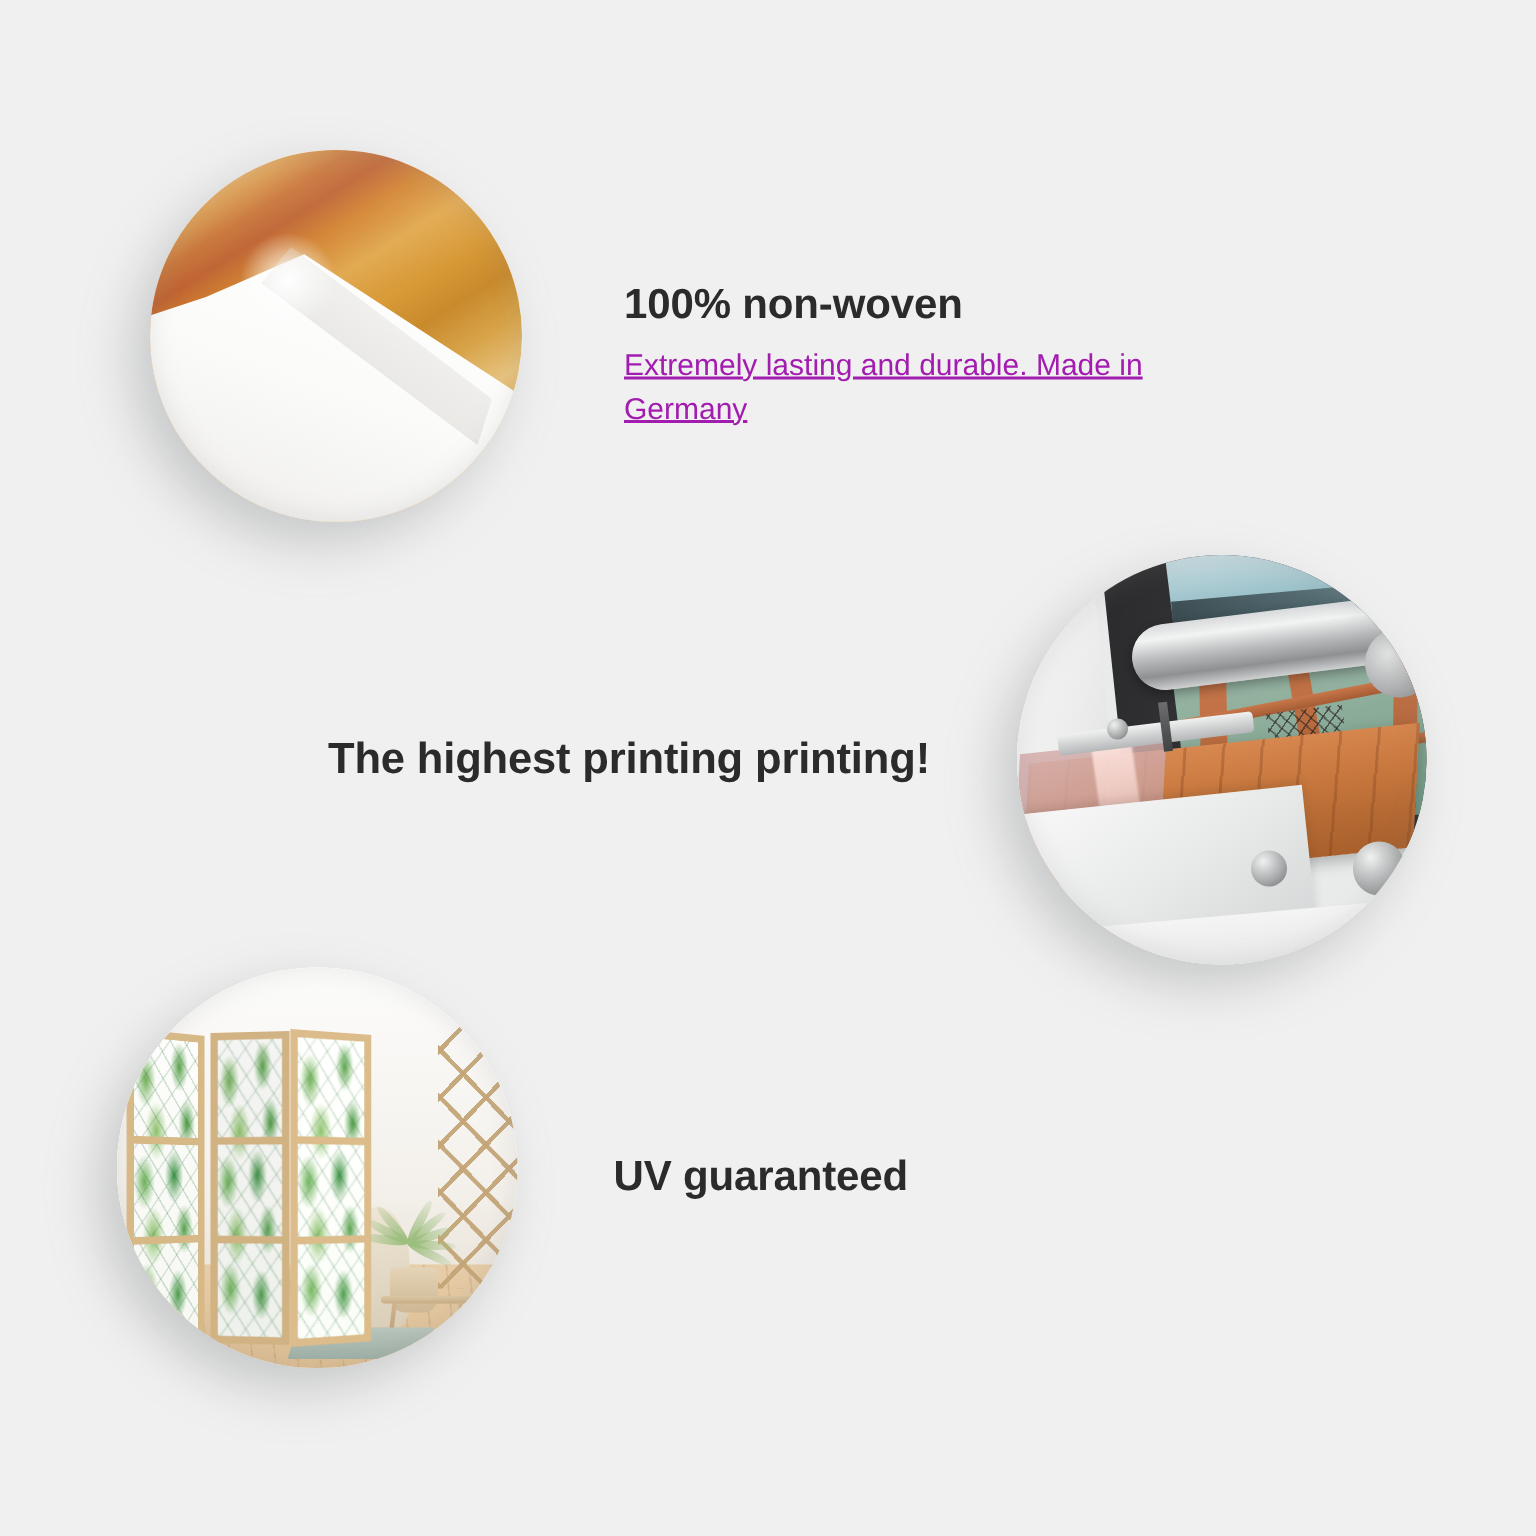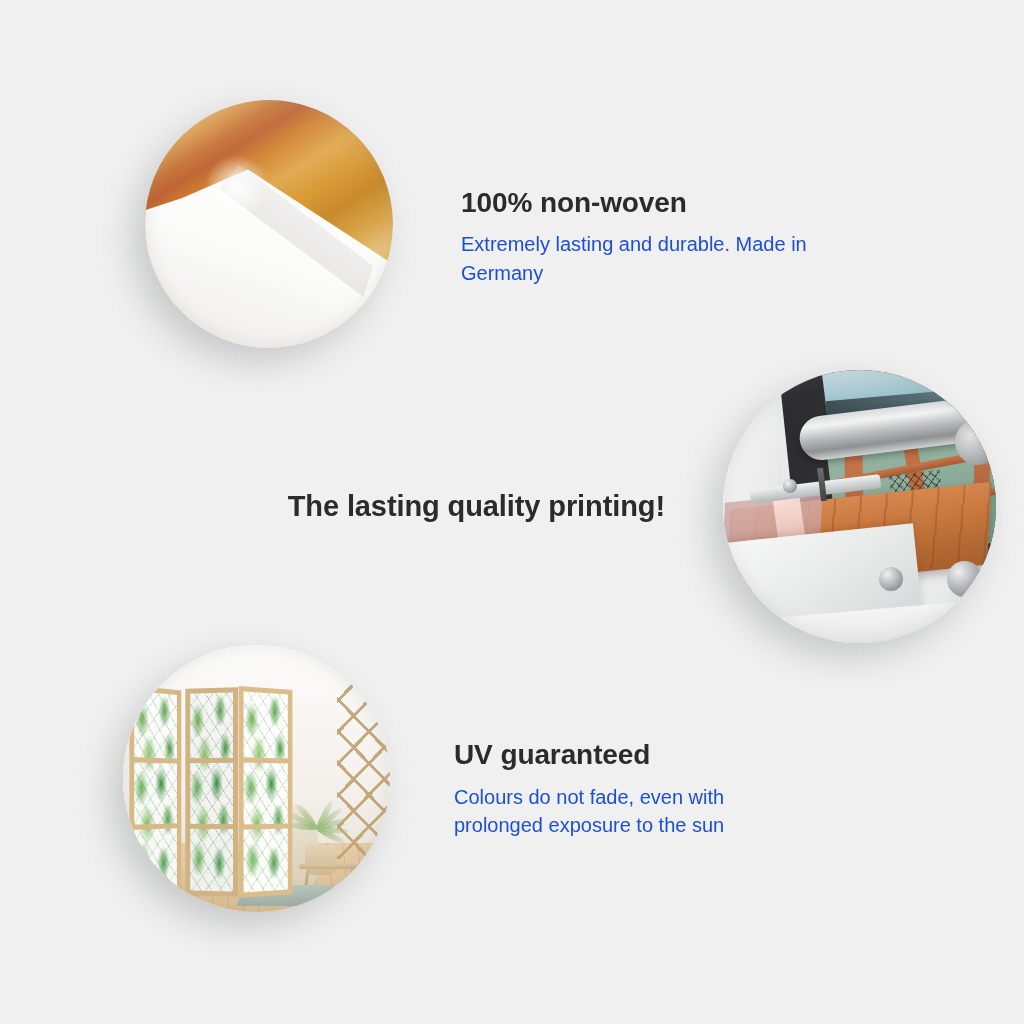--- a/index.html
+++ b/index.html
@@ -12,21 +12,20 @@
     height: 1024px;
     background: #f0f0f0;
     font-family: "Liberation Sans", sans-serif;
     overflow: hidden;
     position: relative;
   }
 
   .board {
     position: absolute;
     inset: 0;
-    margin-left: 45px;
   }
 
   
   .feature {
     position: absolute;
     display: flex;
     align-items: center;
   }
 
   #feature-1 { left: 78px;  top: 92px;  width: 880px; }
@@ -350,24 +349,25 @@
     color: #2b2b2b;
     letter-spacing: -.1px;
     margin: 0 0 11px 0;
     line-height: 1.16;
   }
   #copy-2 .headline { font-size: 29px; }
 
   .subline {
     font-size: 20px;
     font-weight: normal;
-    color: #1d4ed8;
+    color: #a21caf;
     line-height: 1.43;
     margin: 0;
     max-width: 430px;
+    text-decoration: underline;
   }
   #copy-2 .subline { margin-left: auto; max-width: 300px; }
   #copy-3 .subline { max-width: 360px; }
 </style>
 </head>
 <body>
 
 <div class="board">
 
   <div class="feature" id="feature-1">
@@ -418,21 +418,21 @@
           <div class="press-tray"></div>
           <div class="press-knob k1"></div>
           <div class="press-knob k2"></div>
           <div class="press-knob k3"></div>
           <div class="press-base"></div>
         </div>
       </div>
     </div>
 
     <div class="copy" id="copy-2">
-      <h2 class="headline">The lasting quality printing!</h2>
+      <h2 class="headline">The highest printing printing!</h2>
     </div>
   </div>
 
   <div class="feature" id="feature-3">
 
     <div class="media-wrap" id="media-3">
       <div class="disc-shadow" id="shadow-3"></div>
       <div class="disc" id="disc-3" aria-label="Wooden folding room divider printed with green tropical monstera and palm leaves in a bright beige interior">
         <div class="scene-room">
           <div class="room-wall"></div>
@@ -466,17 +466,16 @@
             <div class="panel p3">
               <div class="panel-rail-mid"></div>
             </div>
           </div>
         </div>
       </div>
     </div>
 
     <div class="copy" id="copy-3">
       <h2 class="headline">UV guaranteed</h2>
-      <p class="subline">Colours do not fade, even with prolonged exposure to the sun</p>
     </div>
   </div>
 
 </div>
 
 </body></html>

